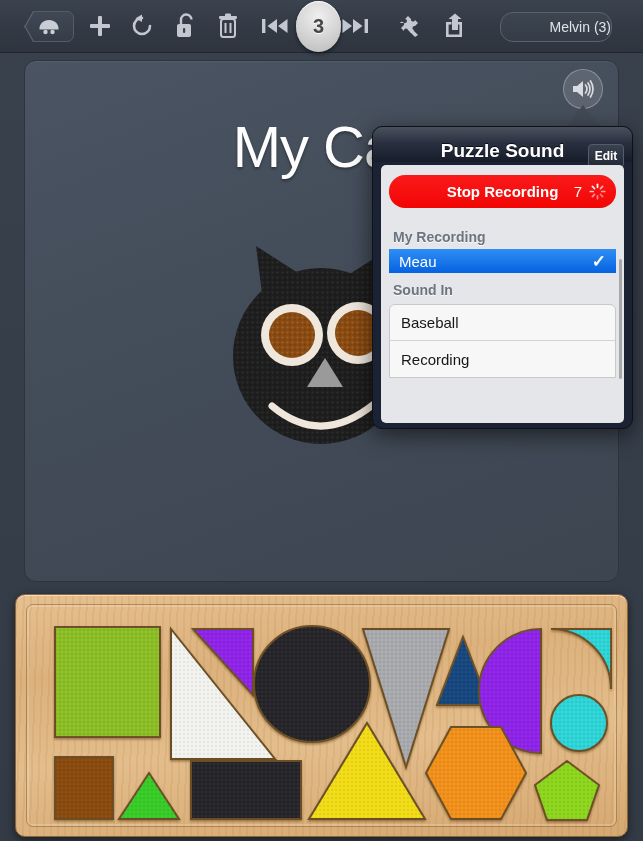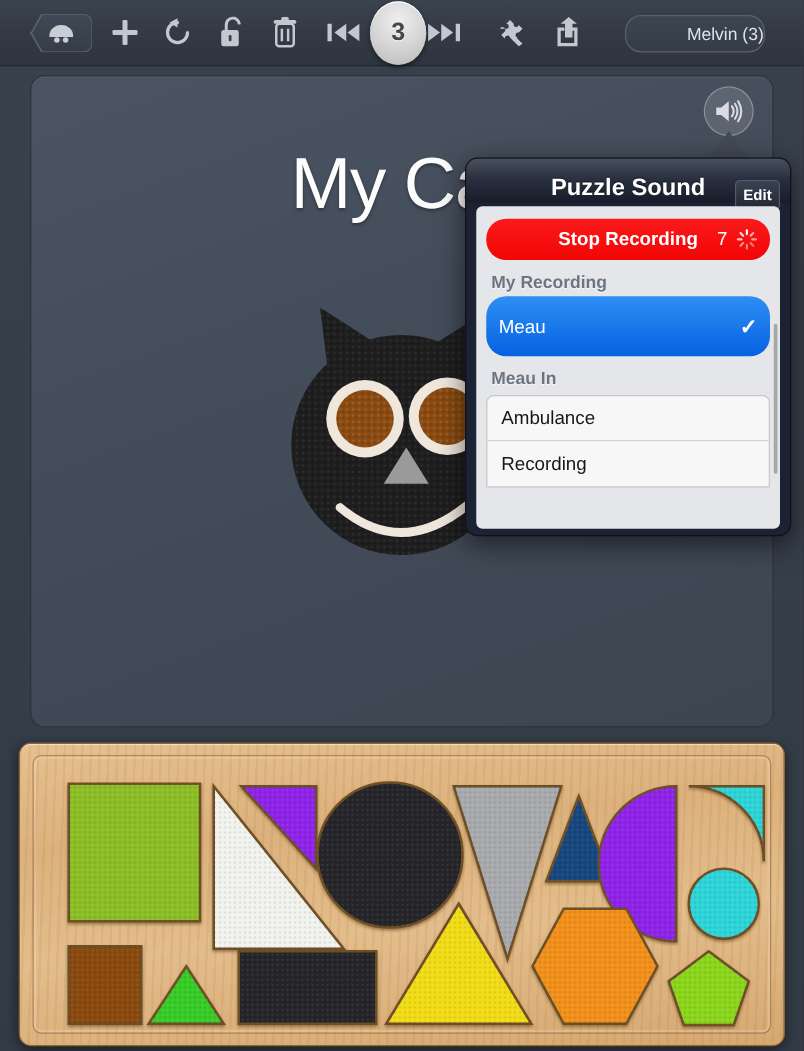--- a/index.html
+++ b/index.html
@@ -128,36 +128,36 @@
     color:#fff; font-size:12px; font-weight:bold;
     display:flex; align-items:center; justify-content:center;
     cursor:pointer;
     margin-top:12px;
   }
   .pop-body {
     position:absolute; left:8px; top:38px; right:8px; bottom:5px;
     background:#e4e6e9; border-radius:5px; overflow:hidden;
   }
   .rec-btn {
-    margin:10px 8px 0 8px; height:33px; border-radius:16px;
+    margin:10px 8px 12px 8px; height:33px; border-radius:16px;
     background: linear-gradient(180deg,#fb1a1a 0%,#f20505 100%);
     display:flex; align-items:center; justify-content:center;
     position:relative; cursor:pointer;
   }
   .rec-label { color:#fff; font-size:15px; font-weight:bold; }
   .rec-count {
     position:absolute; right:34px; color:#fff; font-size:15px;
   }
   .spinner { position:absolute; right:10px; top:8px; width:17px; height:17px; }
   .sec-head {
     padding:9px 0 4px 12px; color:#6c747f; font-size:14px; font-weight:bold;
     text-shadow:0 1px 0 rgba(255,255,255,.8);
   }
   .sel-row {
-    margin:0 8px; height:48px; border-radius:16px;
+    margin:0 8px; height:24px; border-radius:0;
     background: linear-gradient(180deg,#2f8ef4 0%,#0562e0 100%);
     display:flex; align-items:center; padding:0 10px;
     cursor:pointer;
   }
   .sel-row .lbl { color:#fff; font-size:15px; flex:1; }
   .check { color:#fff; font-size:17px; font-weight:bold; }
   .list-box {
     margin:2px 8px 0 8px; background:#f7f7f7;
     border:1px solid #c8c8c8; border-radius:6px 6px 0 0;
   }
@@ -351,25 +351,25 @@
         </svg>
       </div>
 
       <div class="sec-head">My Recording</div>
 
       <div class="sel-row">
         <span class="lbl">Meau</span>
         <span class="check">✓</span>
       </div>
 
-      <div class="sec-head">Meau In</div>
+      <div class="sec-head">Sound In</div>
 
       <div class="list-box">
         <div class="list-row">
-          <span>Ambulance</span>
+          <span>Baseball</span>
         </div>
         <div class="list-row">
           <span>Recording</span>
         </div>
       </div>
       <div class="pop-scroll"></div>
     </div>
   </div>
 
   <div id="tray">

